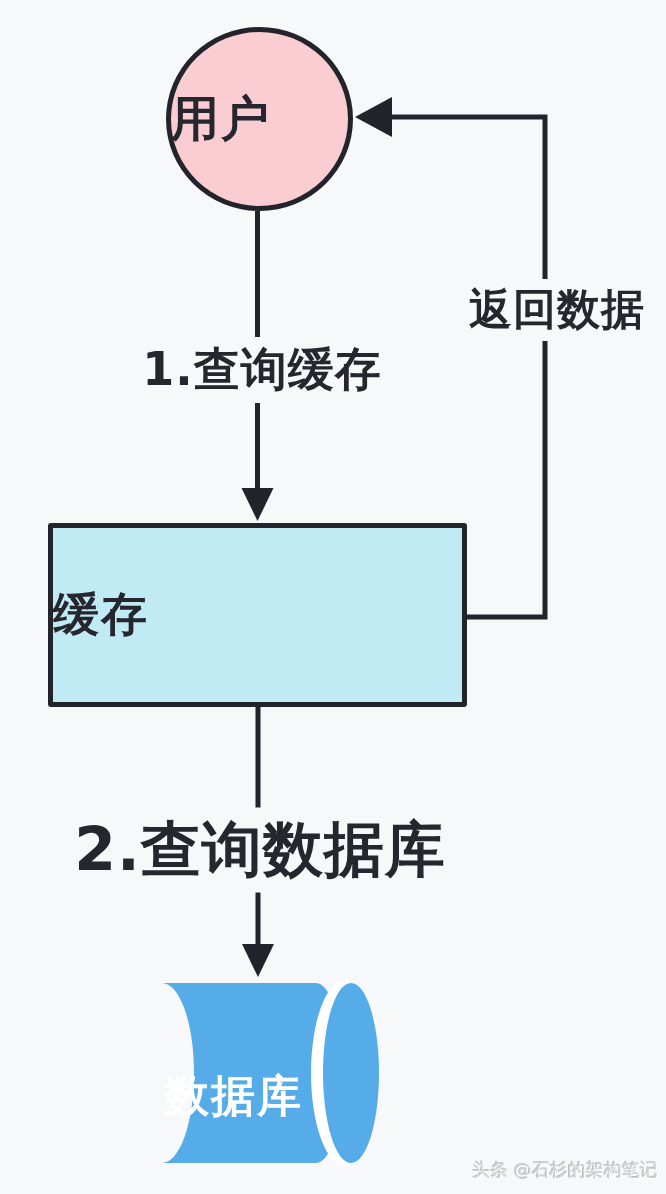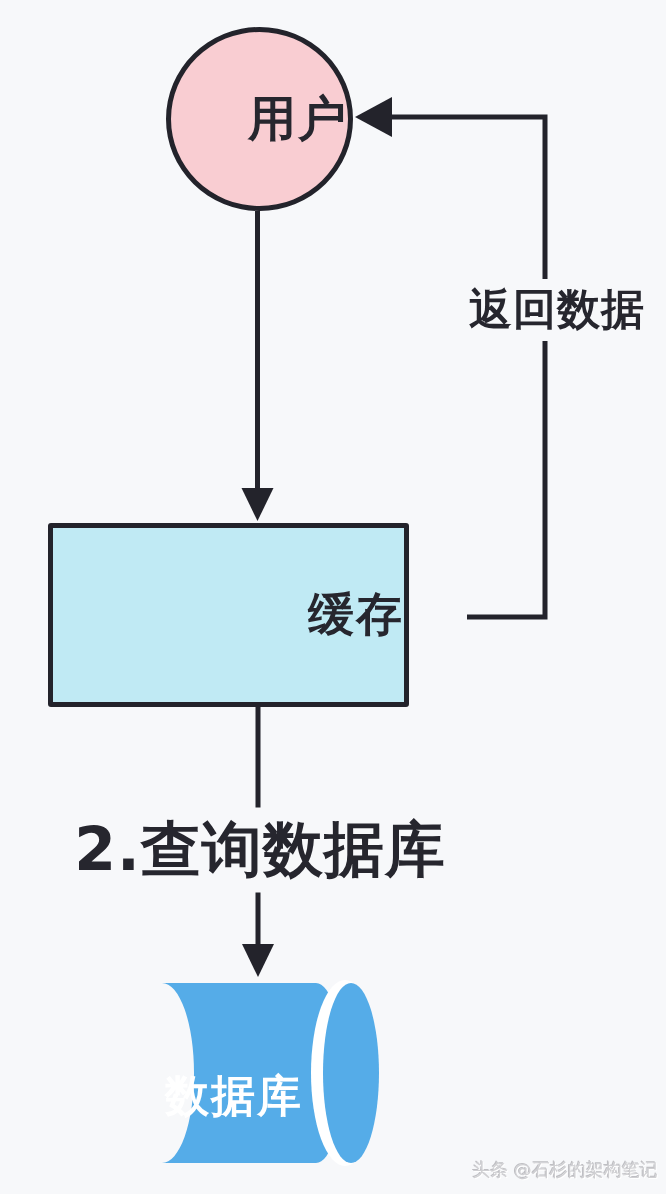--- a/index.html
+++ b/index.html
@@ -14,34 +14,34 @@
   .canvas{
     position:relative;
     width:666px;height:1194px;
     background:var(--bg);
     overflow:hidden;
     font-family:"DejaVu Sans","Liberation Sans",sans-serif;
   }
   svg.wires{position:absolute;left:0;top:0;z-index:2;}
   .node{
     position:absolute;
-    display:flex;align-items:center;justify-content:flex-end;
+    display:flex;align-items:center;justify-content:flex-start;
     box-sizing:border-box;
     font-weight:700;color:var(--label);
     z-index:1;
   }
   .node-user{
     left:166px;top:27px;width:187px;height:184px;
     background:var(--user-fill);
     border:5px solid var(--line);
     border-radius:50%;
     font-size:48px;letter-spacing:2px;
   }
   .node-cache{
-    left:48px;top:523px;width:361px;height:184px;
+    left:48px;top:523px;width:419px;height:184px;
     background:var(--cache-fill);
     border:5px solid var(--line);
     border-radius:3px;
     font-size:46px;letter-spacing:2px;
   }
   .edge-label{
     position:absolute;
     transform:translate(-50%,-50%);
     background:var(--bg);
     color:var(--label);
@@ -101,20 +101,21 @@
     <polyline points="467,617 545,617 545,117 392,117" fill="none" stroke="#23232b" stroke-width="5"></polyline>
     <polygon points="392,97 392,137 355,117" fill="#23232b"></polygon>
 
     <g>
       <path d="M 162 983 L 316 983 A 27 90 0 0 1 316 1163 L 162 1163 A 32 90 0 0 0 162 983 Z" fill="#55ace8"></path>
       <ellipse cx="345" cy="1073" rx="34" ry="93" fill="#ffffff"></ellipse>
       <ellipse cx="351" cy="1073" rx="28" ry="90" fill="#55ace8"></ellipse>
     </g>
   </svg>
 
+  <div class="edge-label l1">1.查询缓存</div>
   <div class="edge-label lr">返回数据</div>
   <div class="edge-label l2">2.查询数据库</div>
 
   <div class="db-label">数据库</div>
 
   <div class="watermark">头条 @石杉的架构笔记</div>
 
 </div>
 
 </body></html>

